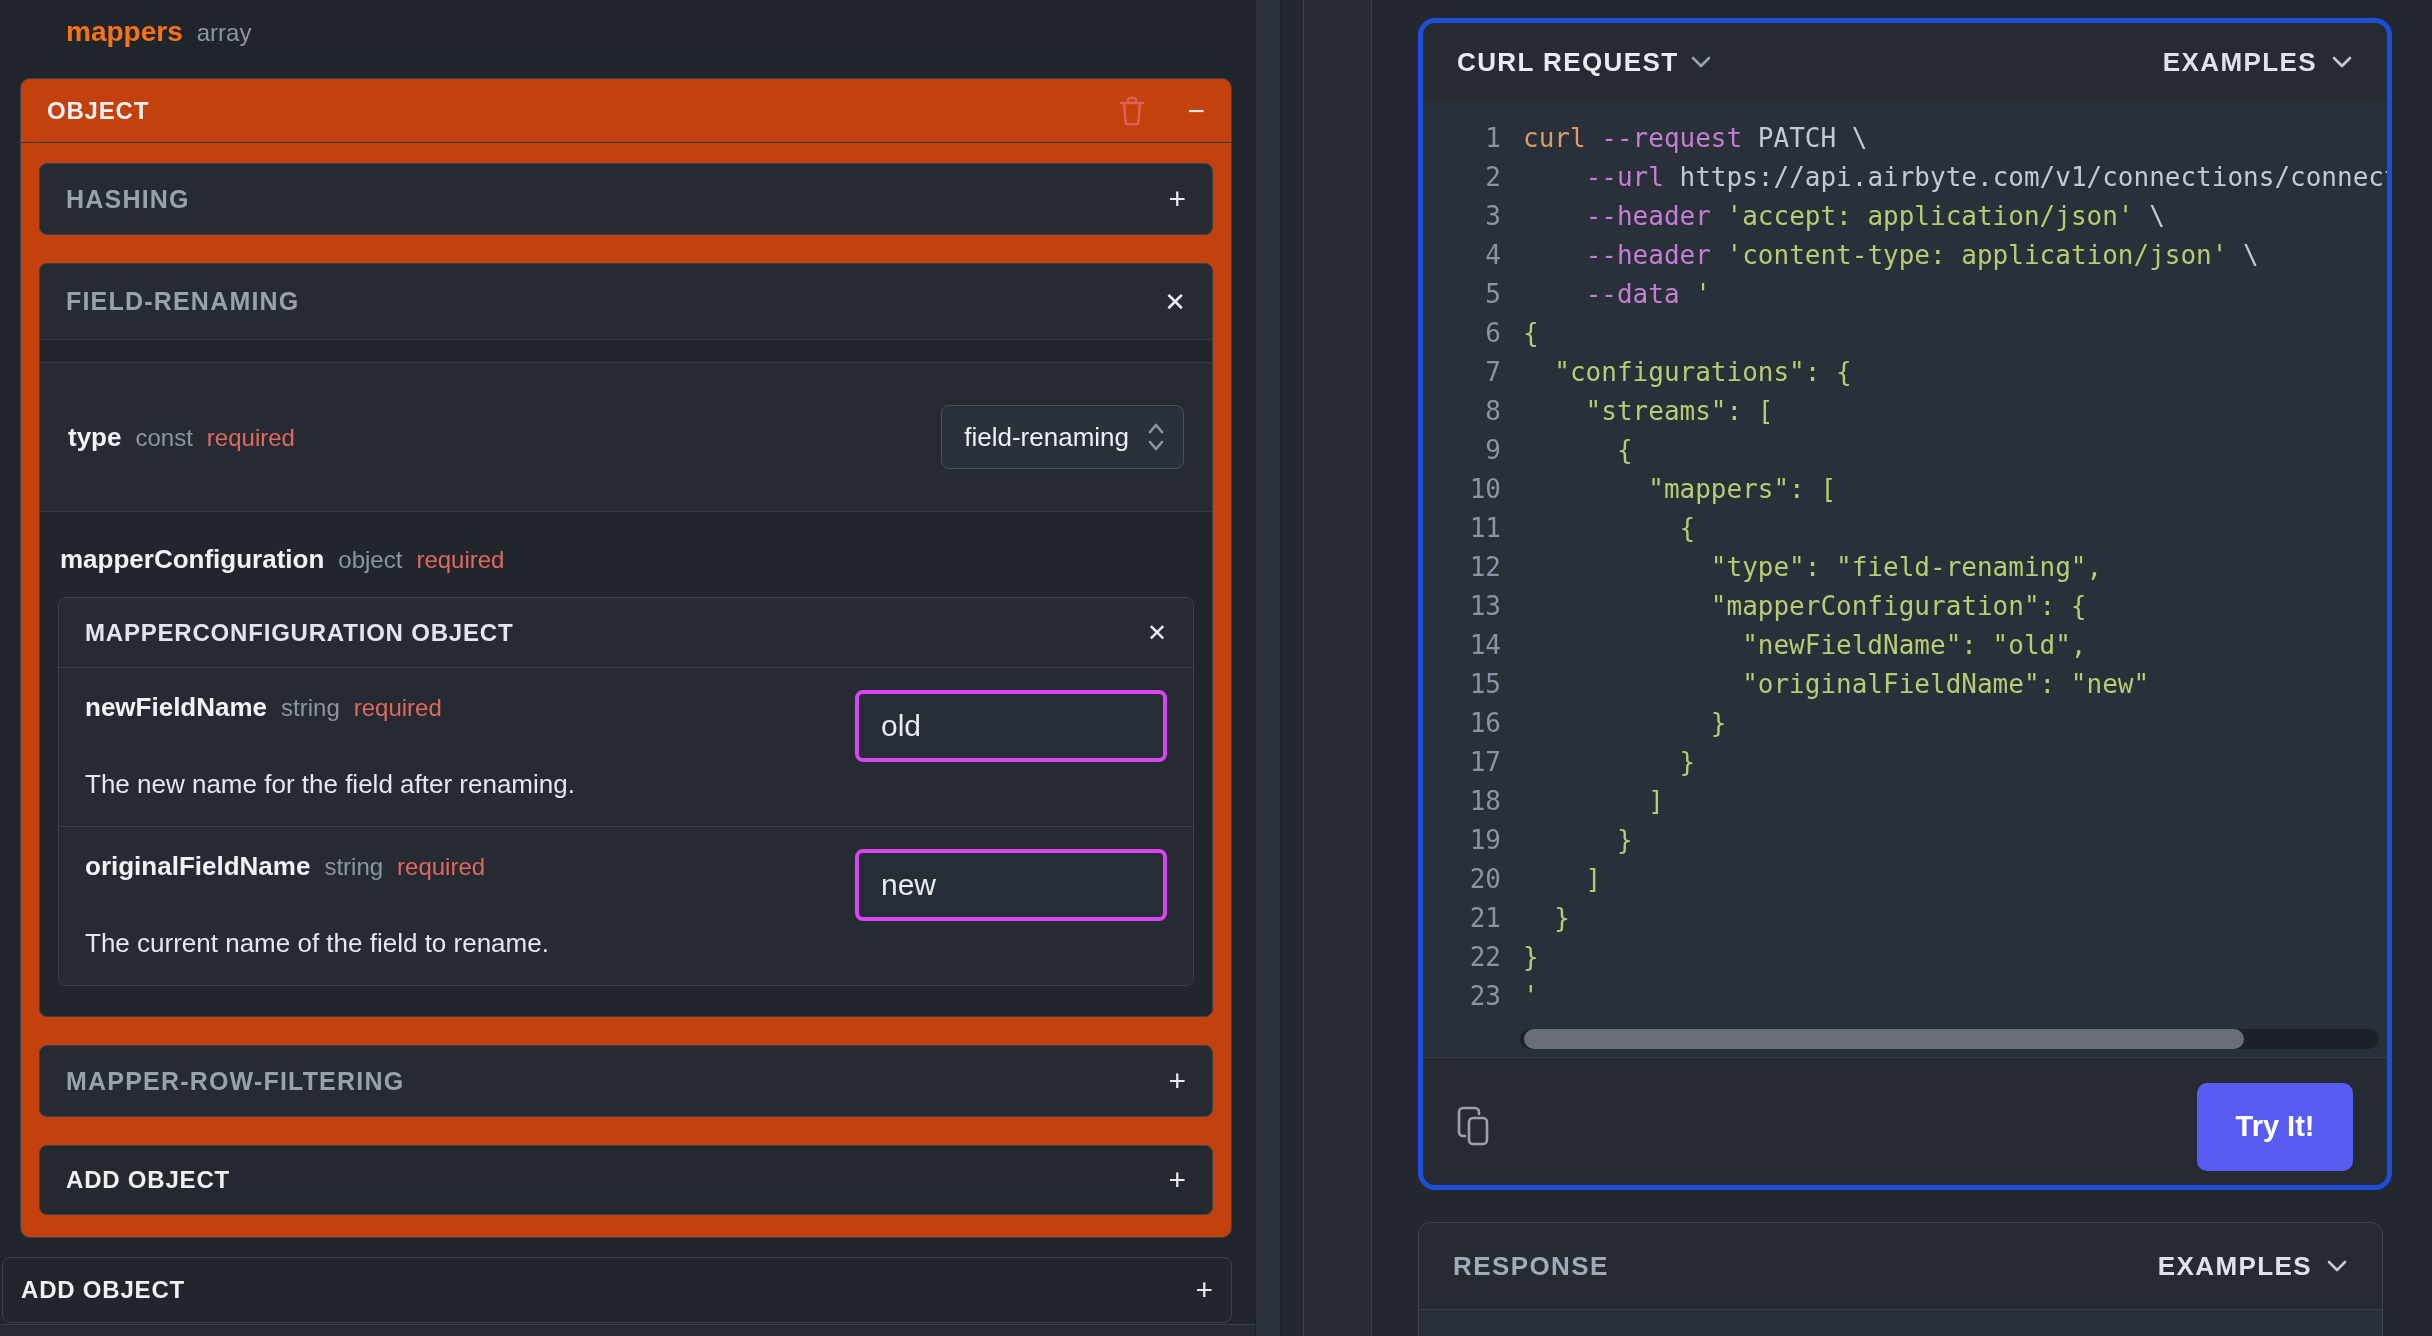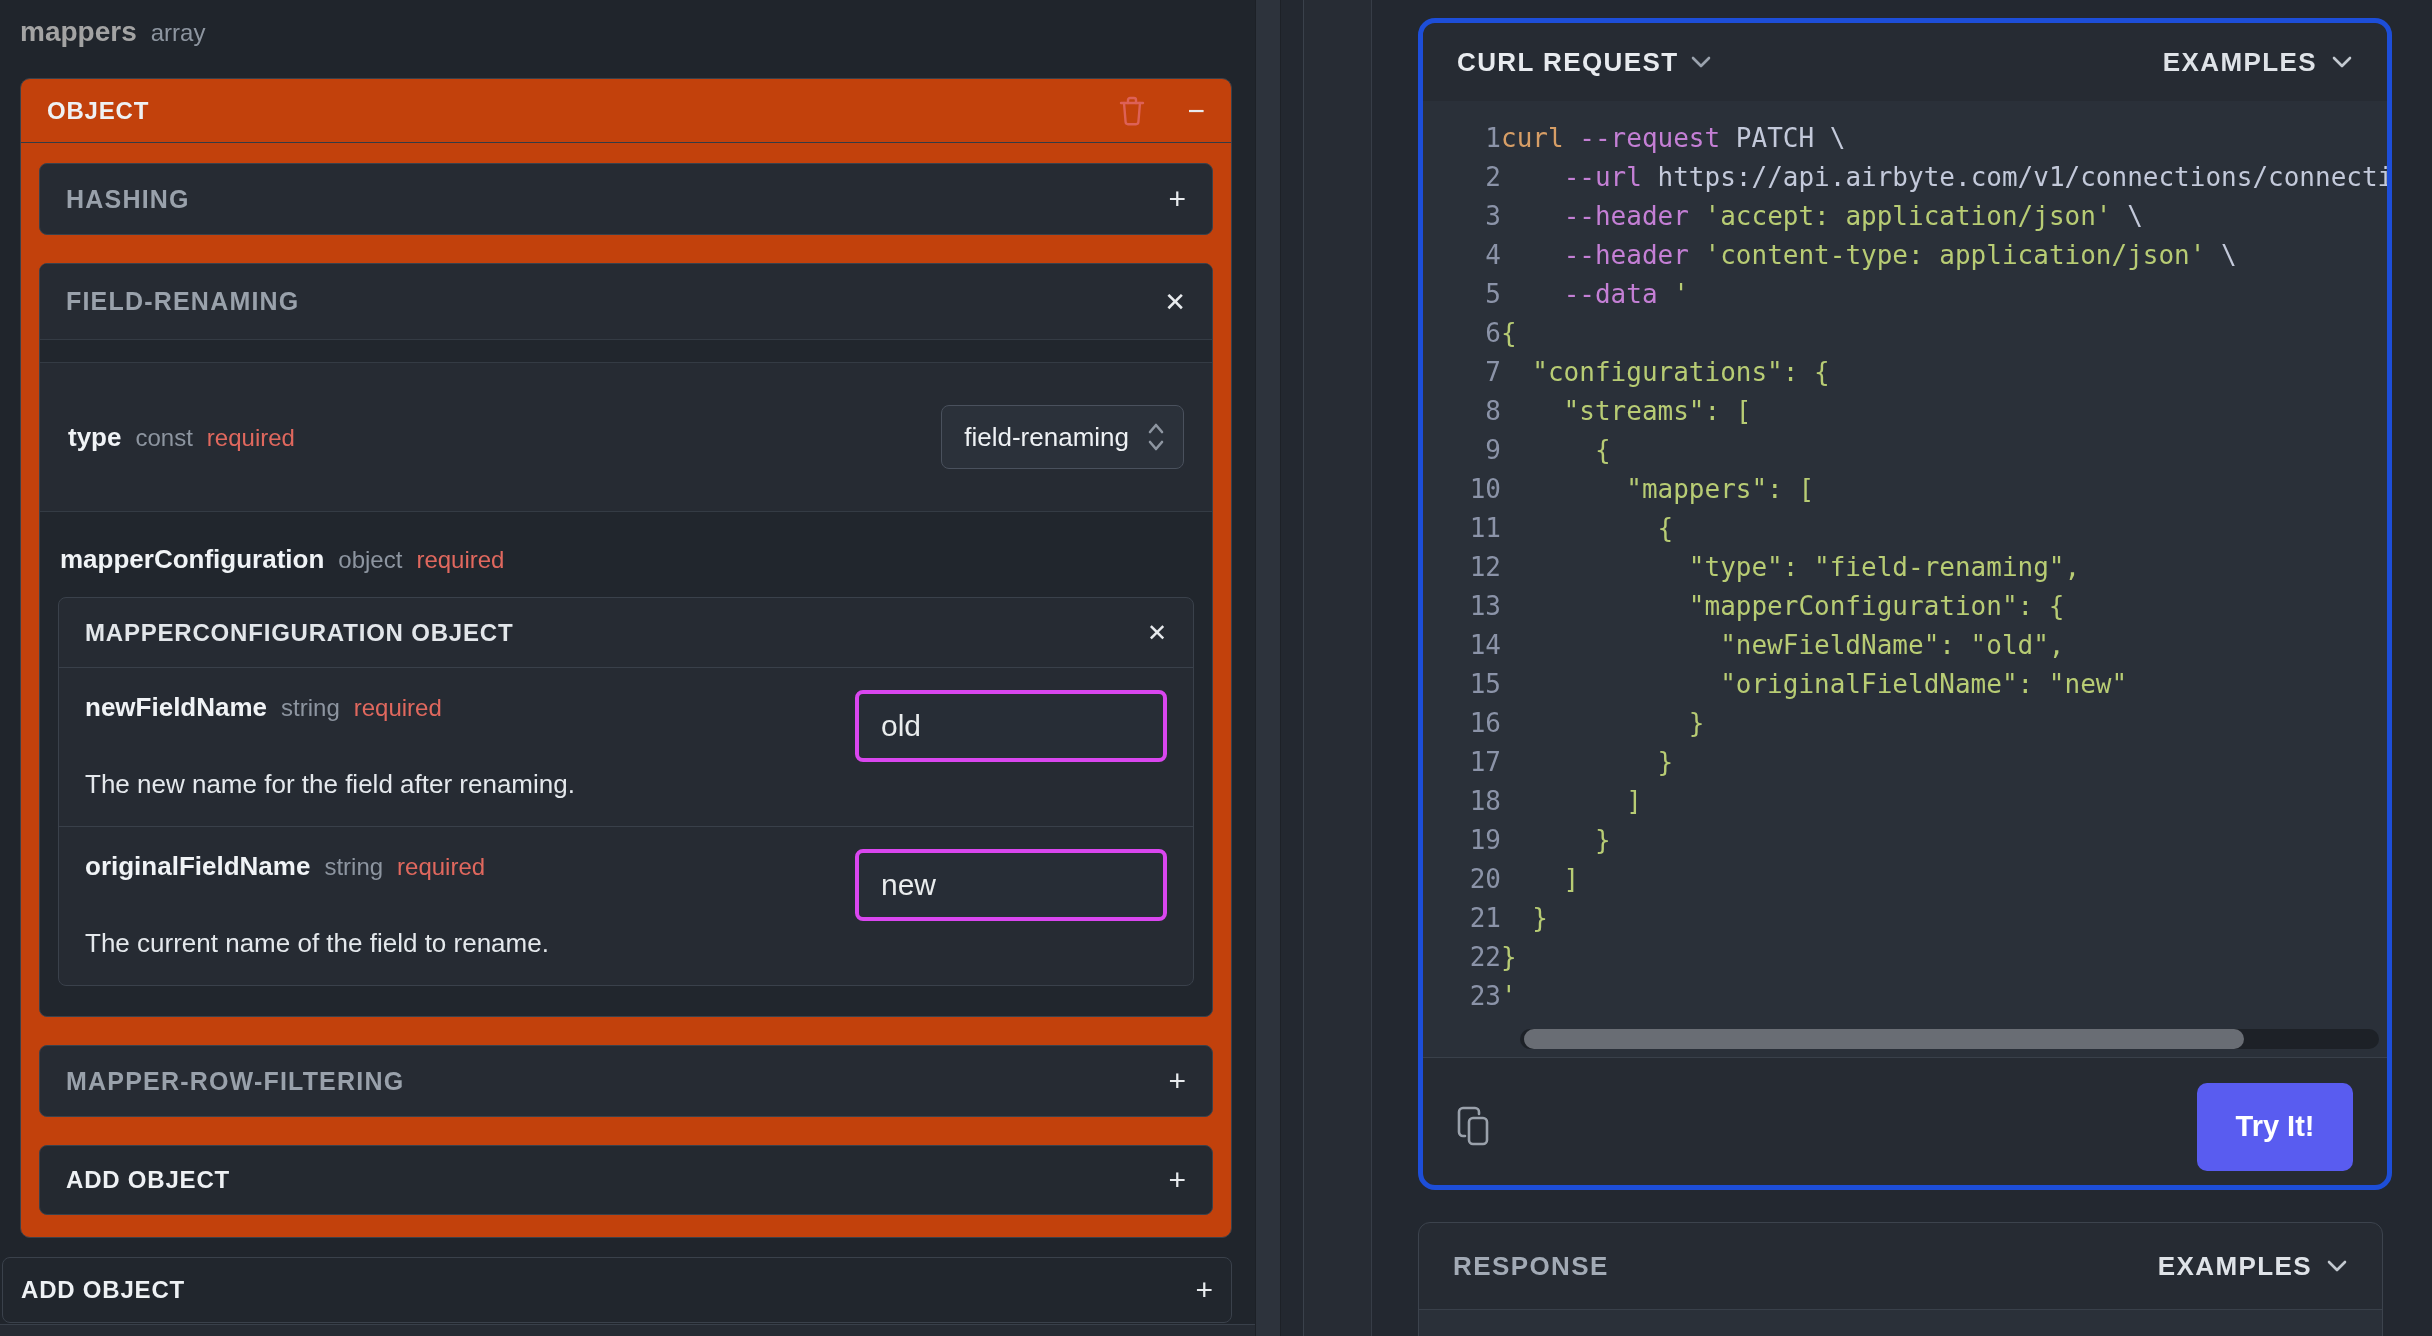--- a/index.html
+++ b/index.html
@@ -3,21 +3,21 @@
 <meta charset="utf-8">
 <style>
   * { margin:0; padding:0; box-sizing:border-box; }
   html,body { width:2432px; height:1336px; overflow:hidden; background:#20252c;
     font-family:"Liberation Sans", sans-serif; }
   #stage { position:relative; width:2432px; height:1336px; background:#20252c; }
 
   
   .left-pane { position:absolute; left:0; top:0; width:1255px; height:1336px; overflow:hidden; }
   .title-row { margin:16px 0 0 20px; display:flex; align-items:baseline; gap:14px; }
-  .prop-title { font-size:28px; font-weight:bold; color:#a3a3a3; }
+  .prop-title { font-size:28px; font-weight:bold; color:#f97316;margin-left:46px; }
   .prop-type  { font-size:24px; color:#8d95a0; }
   .prop-desc { margin:28px 20px 0 20px; font-size:26px; color:#e8ebef; }
 
   .object-card { margin:30px 0 0 20px; width:1212px; border:1px solid #3a414b; border-radius:10px; background:#c2410c; }
   .obj-header { display:flex; align-items:center; height:64px; padding:0 26px; border-bottom:1px solid #343b44; }
   .obj-title { font-size:24px; font-weight:bold; letter-spacing:0.8px; color:#eef1f4; }
   .spacer { flex:1; }
   .icon-btn { display:flex; align-items:center; justify-content:center; cursor:pointer; }
   .glyph { color:#e8ebee; font-size:30px; line-height:1; }
   .obj-body { padding:20px 18px 22px 18px; }
@@ -74,21 +74,21 @@
   .panel-title { font-size:26px; font-weight:bold; letter-spacing:1.4px; color:#e8ebef; }
   .panel-title.dim { color:#a2aab5; }
   .hdr-right { display:flex; align-items:center; gap:14px; }
   .examples-label { font-size:26px; font-weight:bold; letter-spacing:1.4px; color:#dfe3e8; }
   .chev { margin-left:12px; }
 
   .code-area { position:relative; height:956px; background:#2a3039; padding-top:18px;
     font-family:"DejaVu Sans Mono", monospace; font-size:26px; overflow:hidden; }
   .code-line { display:flex; height:39px; line-height:39px; }
   .ln { width:78px; text-align:right; color:#8b93a8; flex:0 0 78px; }
-  .code-text { white-space:pre; }
+  .code-text { white-space:pre; margin-left:22px; }
   .cmd { color:#d79e66; }
   .flag { color:#c47fd5; }
   .pln { color:#c3c9da; }
   .str { color:#b8cc74; }
   .hscroll-track { position:absolute; left:97px; right:8px; bottom:8px; height:20px; border-radius:10px; background:#1d2127; }
   .hscroll-thumb { position:absolute; left:4px; top:0; width:720px; height:20px; border-radius:10px; background:#696d74; }
 
   .panel-footer { height:138px; border-top:1px solid #39404a; display:flex; align-items:center; padding:0 34px; }
   .try-btn { width:156px; height:88px; background:#595cf0; border:none; border-radius:10px; color:#ffffff;
     font-family:"Liberation Sans", sans-serif; font-size:29px; font-weight:bold; cursor:pointer; }

